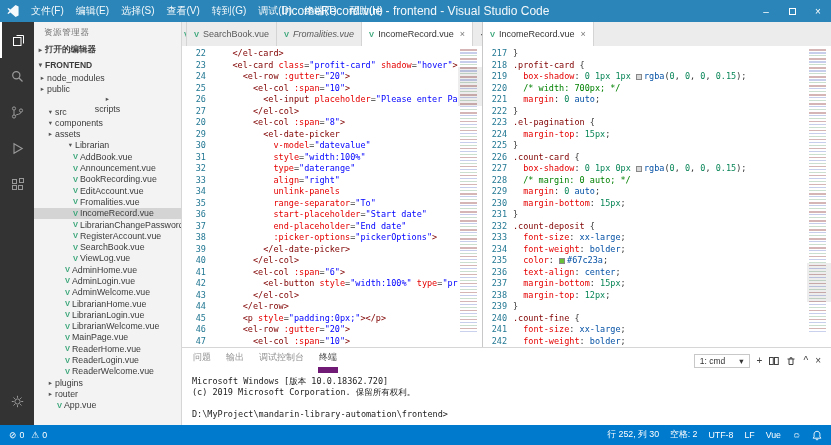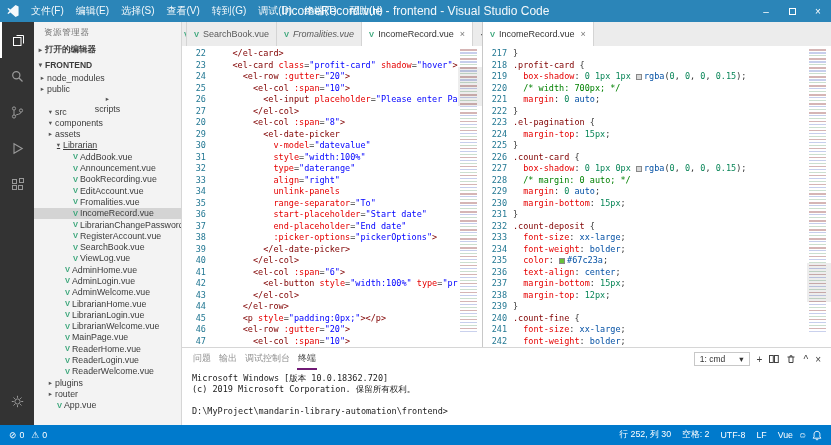--- a/index.html
+++ b/index.html
@@ -61,30 +61,30 @@
       rgba(30,60,180,.25) 3px, rgba(30,60,180,.25) 4.5px, rgba(0,0,0,0) 4.5px, rgba(0,0,0,0) 6px,
       rgba(20,110,40,.22) 6px, rgba(20,110,40,.22) 7px, rgba(0,0,0,0) 7px, rgba(0,0,0,0) 9px)}
   .mm-slider{position:absolute;left:0;width:100%;height:13%;background:rgba(0,0,0,.07)}
   .pane.left .mm-slider{top:7%}
   .pane.right .mm-slider{top:72%}
 
   
   .panel{flex:0 0 78px;border-top:1px solid #d6d6d6;background:#fff;display:flex;flex-direction:column}
   .panel-tabs{flex:0 0 22px;display:flex;align-items:center;padding:0 10px;gap:13px}
   .ptab{font-size:9px;color:#424242;opacity:.6;padding:3px 1px;cursor:pointer;white-space:nowrap}
-  .ptab.active{opacity:1;border-bottom:2px solid #701a75}
+  .ptab.active{opacity:1;border-bottom:6px solid #701a75}
   .panel-right{margin-left:auto;display:flex;align-items:center;gap:7px}
   .term-select{border:1px solid #c8c8c8;background:#fff;font-size:8.5px;padding:1px 5px;display:flex;gap:14px;color:#333;align-items:center;cursor:pointer}
   .picon{font-size:10px;color:#424242;cursor:pointer;display:flex;align-items:center}
   .terminal{flex:1;padding:3px 10px;font:8.5px "DejaVu Sans Mono",monospace;line-height:11px;color:#222;overflow:hidden}
 
   
   .statusbar{flex:0 0 20px;background:#007acc;color:#fff;display:flex;align-items:center;font-size:8.8px;padding:0 9px;gap:4px}
   .sb-item{display:flex;align-items:center;gap:3px;white-space:nowrap;cursor:pointer}
-  .sb-right{margin-left:auto;display:flex;gap:5px;align-items:center}
+  .sb-right{margin-left:auto;display:flex;gap:11px;align-items:center}
 </style>
 </head>
 <body>
 
 <div class="window">
 
   <div class="titlebar">
     <svg class="logo" viewBox="0 0 14 14">
       <polygon points="10,0 4,5.2 1.6,3.6 0.5,4.5 3,7 0.5,9.5 1.6,10.4 4,8.8 10,14 13.5,12.2 13.5,1.8" fill="#ffffff" opacity="0.95"></polygon>
     </svg>
@@ -190,21 +190,21 @@
             <span>src</span>
           </div>
           <div class="tree-item" style="padding-left: 12px;">
             <span class="twisty">▾</span>
             <span>components</span>
           </div>
           <div class="tree-item" style="padding-left: 12px;">
             <span class="twisty">▸</span>
             <span>assets</span>
           </div>
-          <div class="tree-item" style="padding-left: 20px; text-decoration: underline;">
+          <div class="tree-item" style="padding-left: 32px;">
             <span class="twisty">▾</span>
             <span>Librarian</span>
           </div>
           <div class="tree-item" style="padding-left: 28px;">
             <span class="twisty"></span>
             <span class="vicon">V</span>
             <span>AddBook.vue</span>
           </div>
           <div class="tree-item" style="padding-left: 28px;">
             <span class="twisty"></span>
@@ -417,21 +417,21 @@
             <div class="minimap">
                 <div class="mm-slider"></div>
               </div>
           </div>
         </div>
 
       </div>
 
       <div class="panel">
         <div class="panel-tabs">
-          <span id="ptabs" style="display:flex;gap:6px">
+          <span id="ptabs" style="display:flex;gap:13px">
               <span class="ptab">问题</span>
               <span class="ptab">输出</span>
               <span class="ptab">调试控制台</span>
               <span class="ptab active">终端</span>
             </span>
           <div class="panel-right">
             <div class="term-select">
               <span>1: cmd</span>
               <span>▾</span>
             </div>

